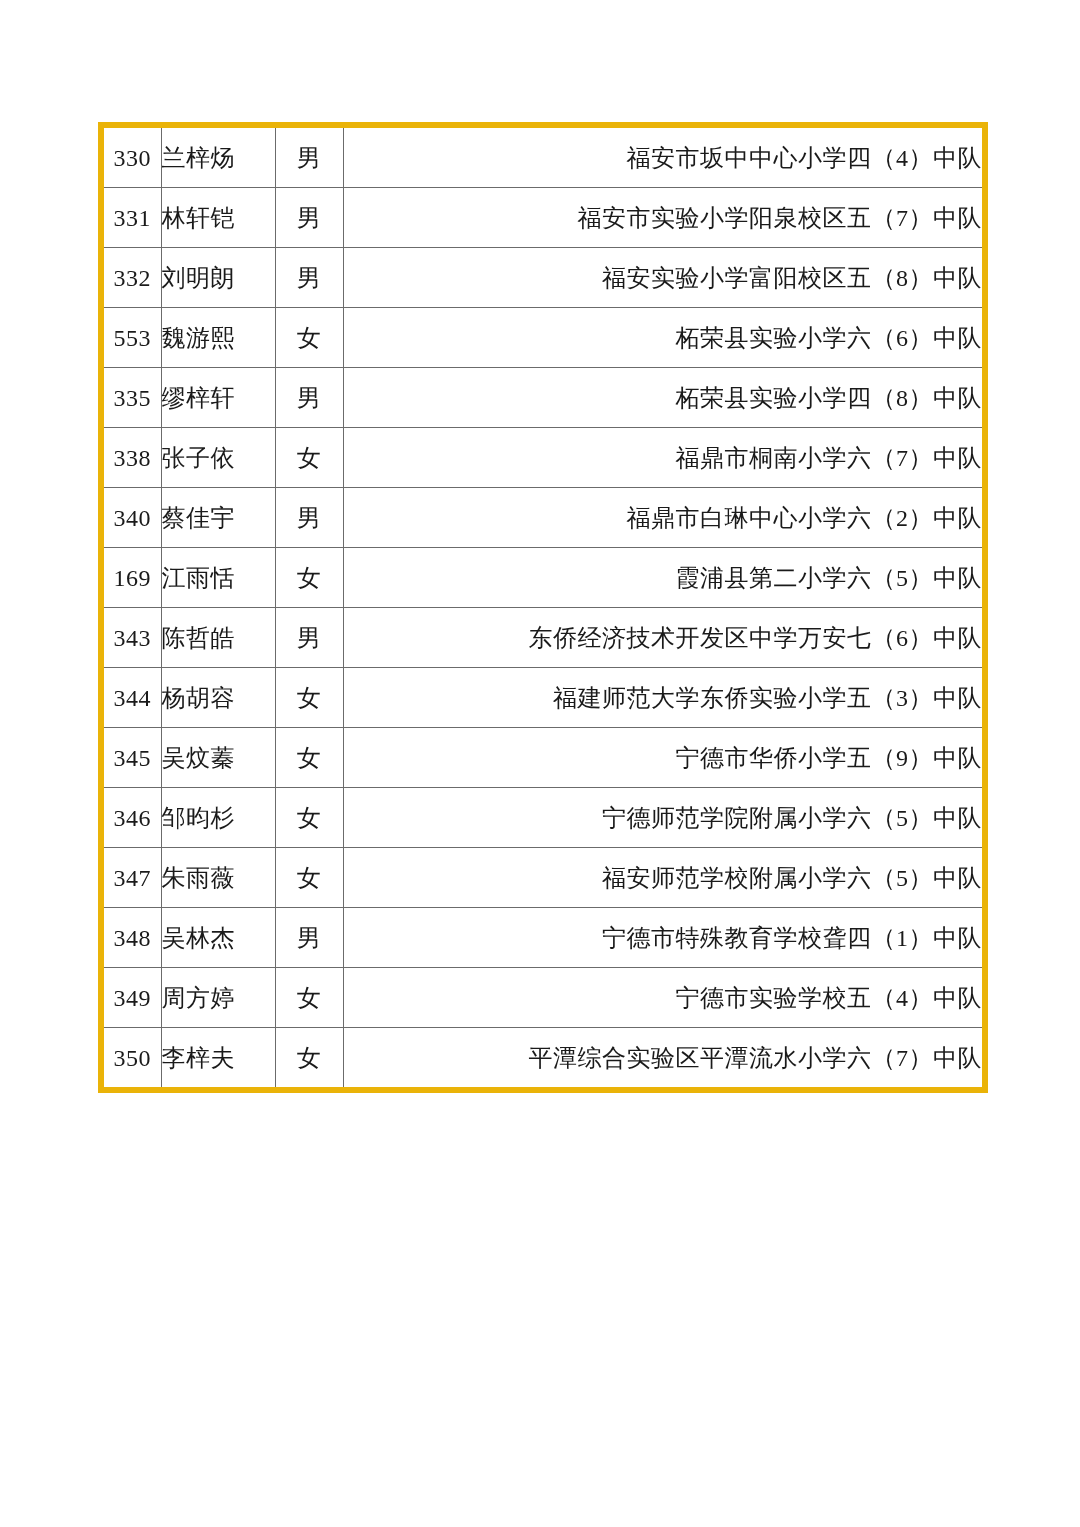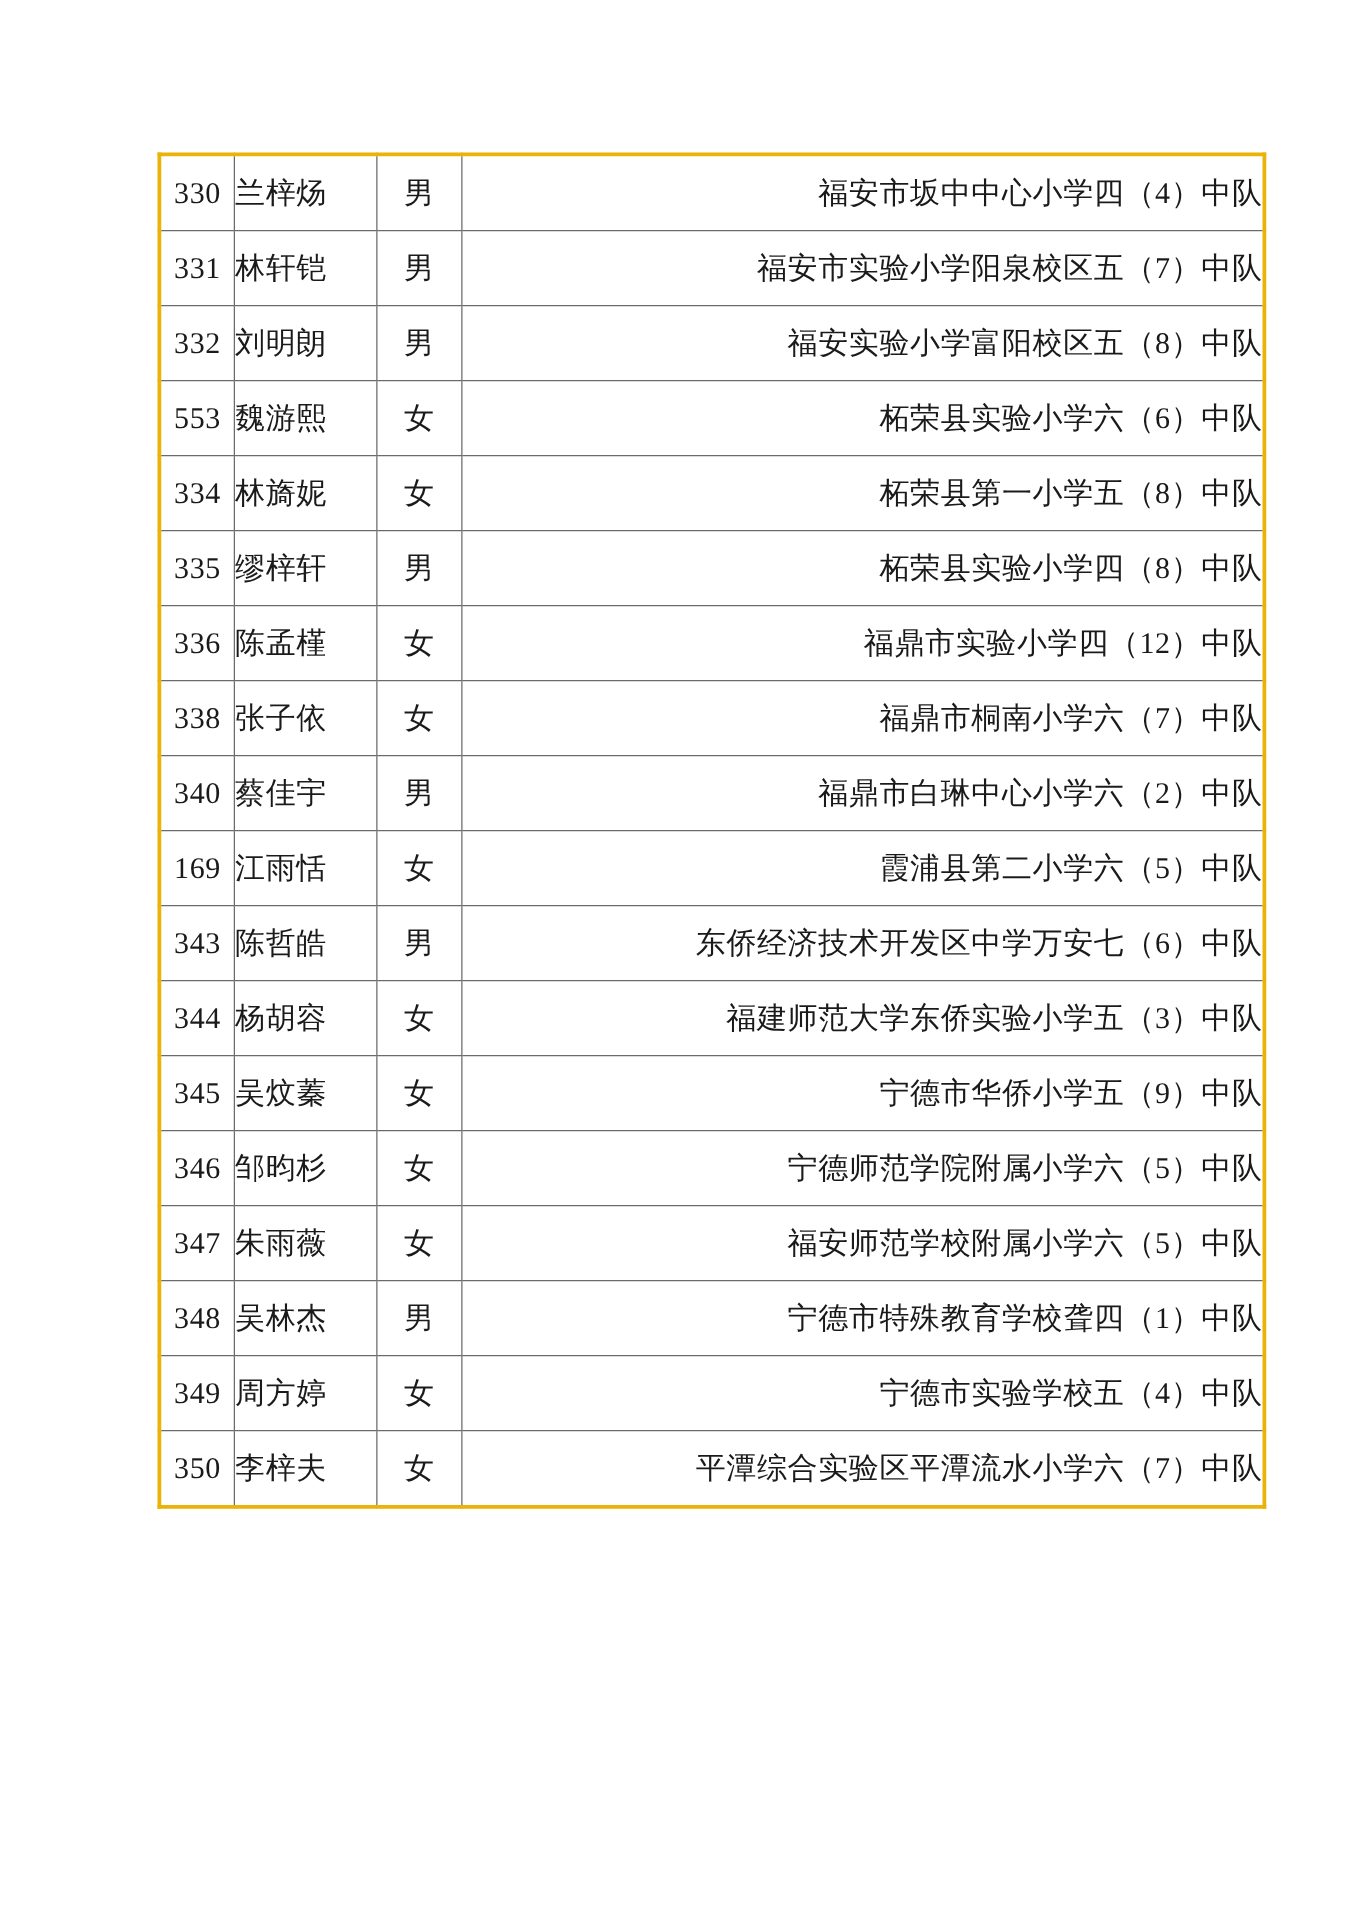--- a/index.html
+++ b/index.html
@@ -59,22 +59,21 @@
   td.sex {
     text-align: center;
   }
   td.org {
     text-align: right;
     padding-left: 10px;
     letter-spacing: 0.8px;
   }
   
   table.roster {
-    border: 3px solid #eab308;
-    margin-left: 28px;
+    border: 6px solid #eab308;
   }
 </style>
 </head>
 <body>
 
 <div class="page">
   <div class="roster-table-wrap">
     <table class="roster">
       <colgroup>
         <col class="c-seq">
@@ -101,36 +100,24 @@
             <td class="sex">男</td>
             <td class="org">福安实验小学富阳校区五（8）中队</td>
           </tr>
           <tr>
             <td class="seq">553</td>
             <td class="name">魏游熙</td>
             <td class="sex">女</td>
             <td class="org">柘荣县实验小学六（6）中队</td>
           </tr>
           <tr>
-            <td class="seq">334</td>
-            <td class="name">林旖妮</td>
-            <td class="sex">女</td>
-            <td class="org">柘荣县第一小学五（8）中队</td>
-          </tr>
-          <tr>
             <td class="seq">335</td>
             <td class="name">缪梓轩</td>
             <td class="sex">男</td>
             <td class="org">柘荣县实验小学四（8）中队</td>
-          </tr>
-          <tr>
-            <td class="seq">336</td>
-            <td class="name">陈孟槿</td>
-            <td class="sex">女</td>
-            <td class="org">福鼎市实验小学四（12）中队</td>
           </tr>
           <tr>
             <td class="seq">338</td>
             <td class="name">张子依</td>
             <td class="sex">女</td>
             <td class="org">福鼎市桐南小学六（7）中队</td>
           </tr>
           <tr>
             <td class="seq">340</td>
             <td class="name">蔡佳宇</td>

